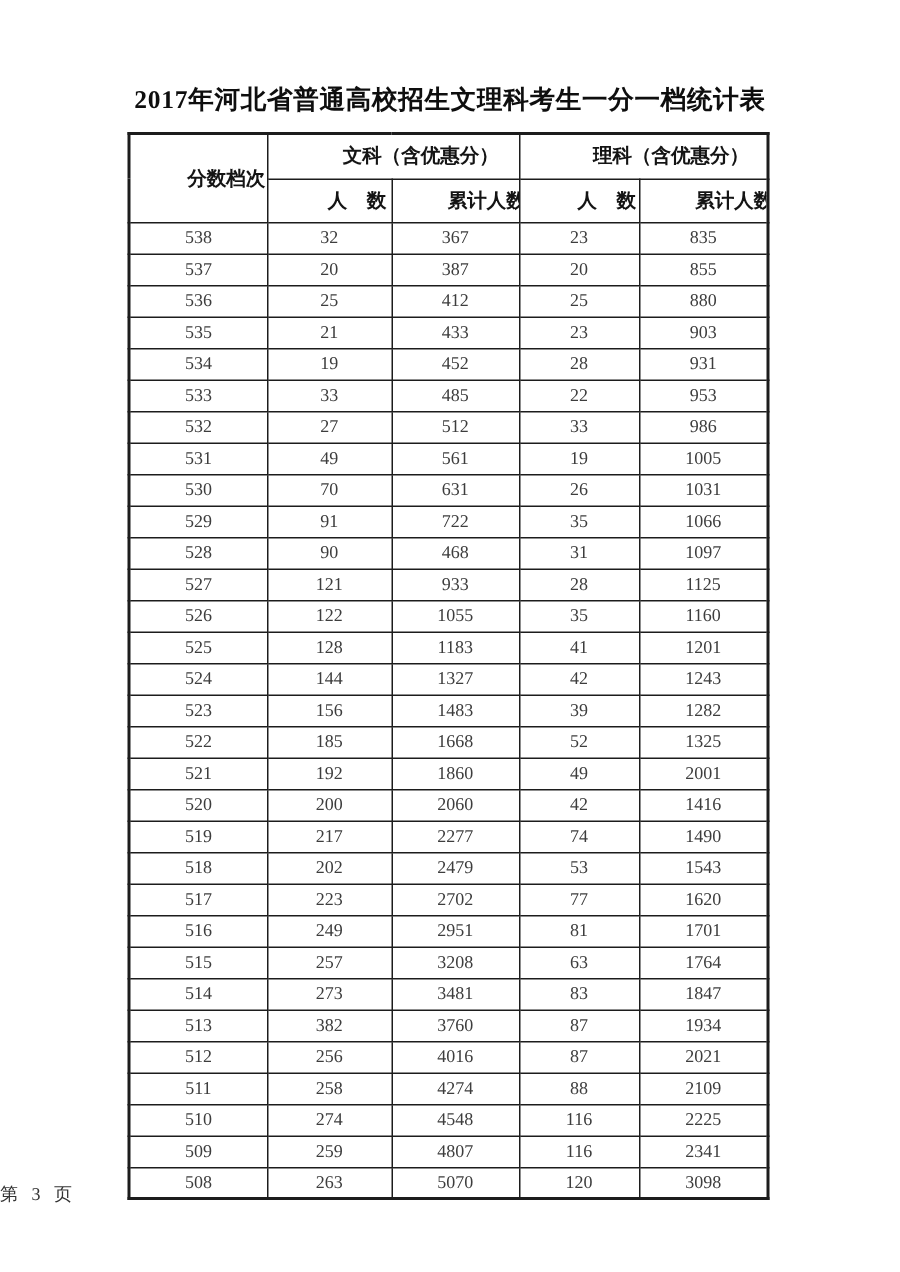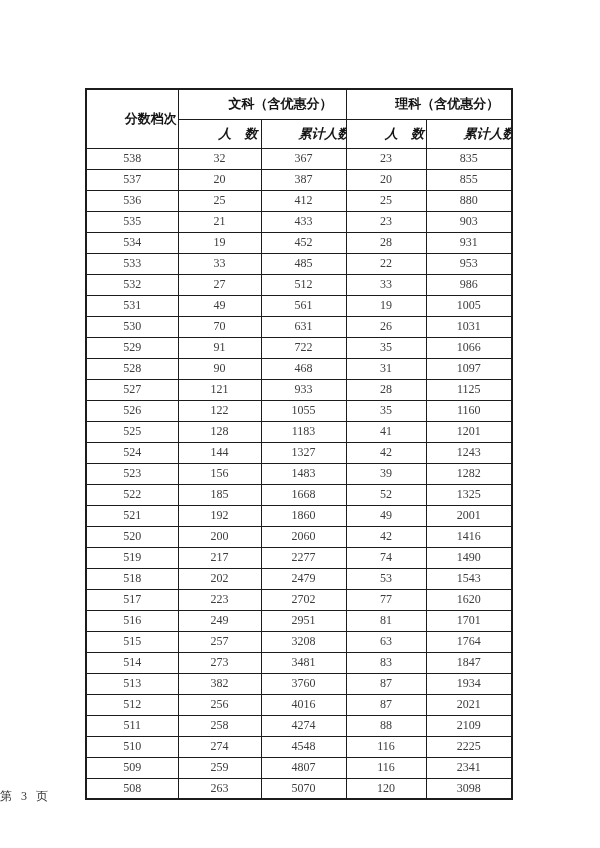--- a/index.html
+++ b/index.html
@@ -47,21 +47,21 @@
     white-space: nowrap;
   }
   table.stats { border: 2px solid #1c1c1c; }
   table.stats th {
     font-size: 13px;
     font-weight: bold;
     color: #141414;
     padding-left: 37px;
   }
   tr.hdr-row-1 th { height: 30px; }
-  tr.hdr-row-2 th { height: 29px; font-style: italic; }
+  tr.hdr-row-2 th { height: 29px; }
   table.stats td {
     height: 21px;
     font-size: 12px;
     font-weight: normal;
     color: #3d3d3d;
   }
   .page-footer {
     position: absolute;
     top: 788px;
     left: 0;
@@ -70,20 +70,21 @@
     font-size: 12px;
     color: #333333;
     letter-spacing: 3px;
   }
 </style>
 </head>
 <body>
 
 <div class="page">
 
+  <div class="doc-title">2017年河北省普通高校招生文理科考生一分一档统计表</div>
 
   <table class="stats">
     <colgroup>
       <col class="c-score">
         <col class="c-acnt">
         <col class="c-acum">
         <col class="c-scnt">
         <col class="c-scum">
     </colgroup>
     <thead>

